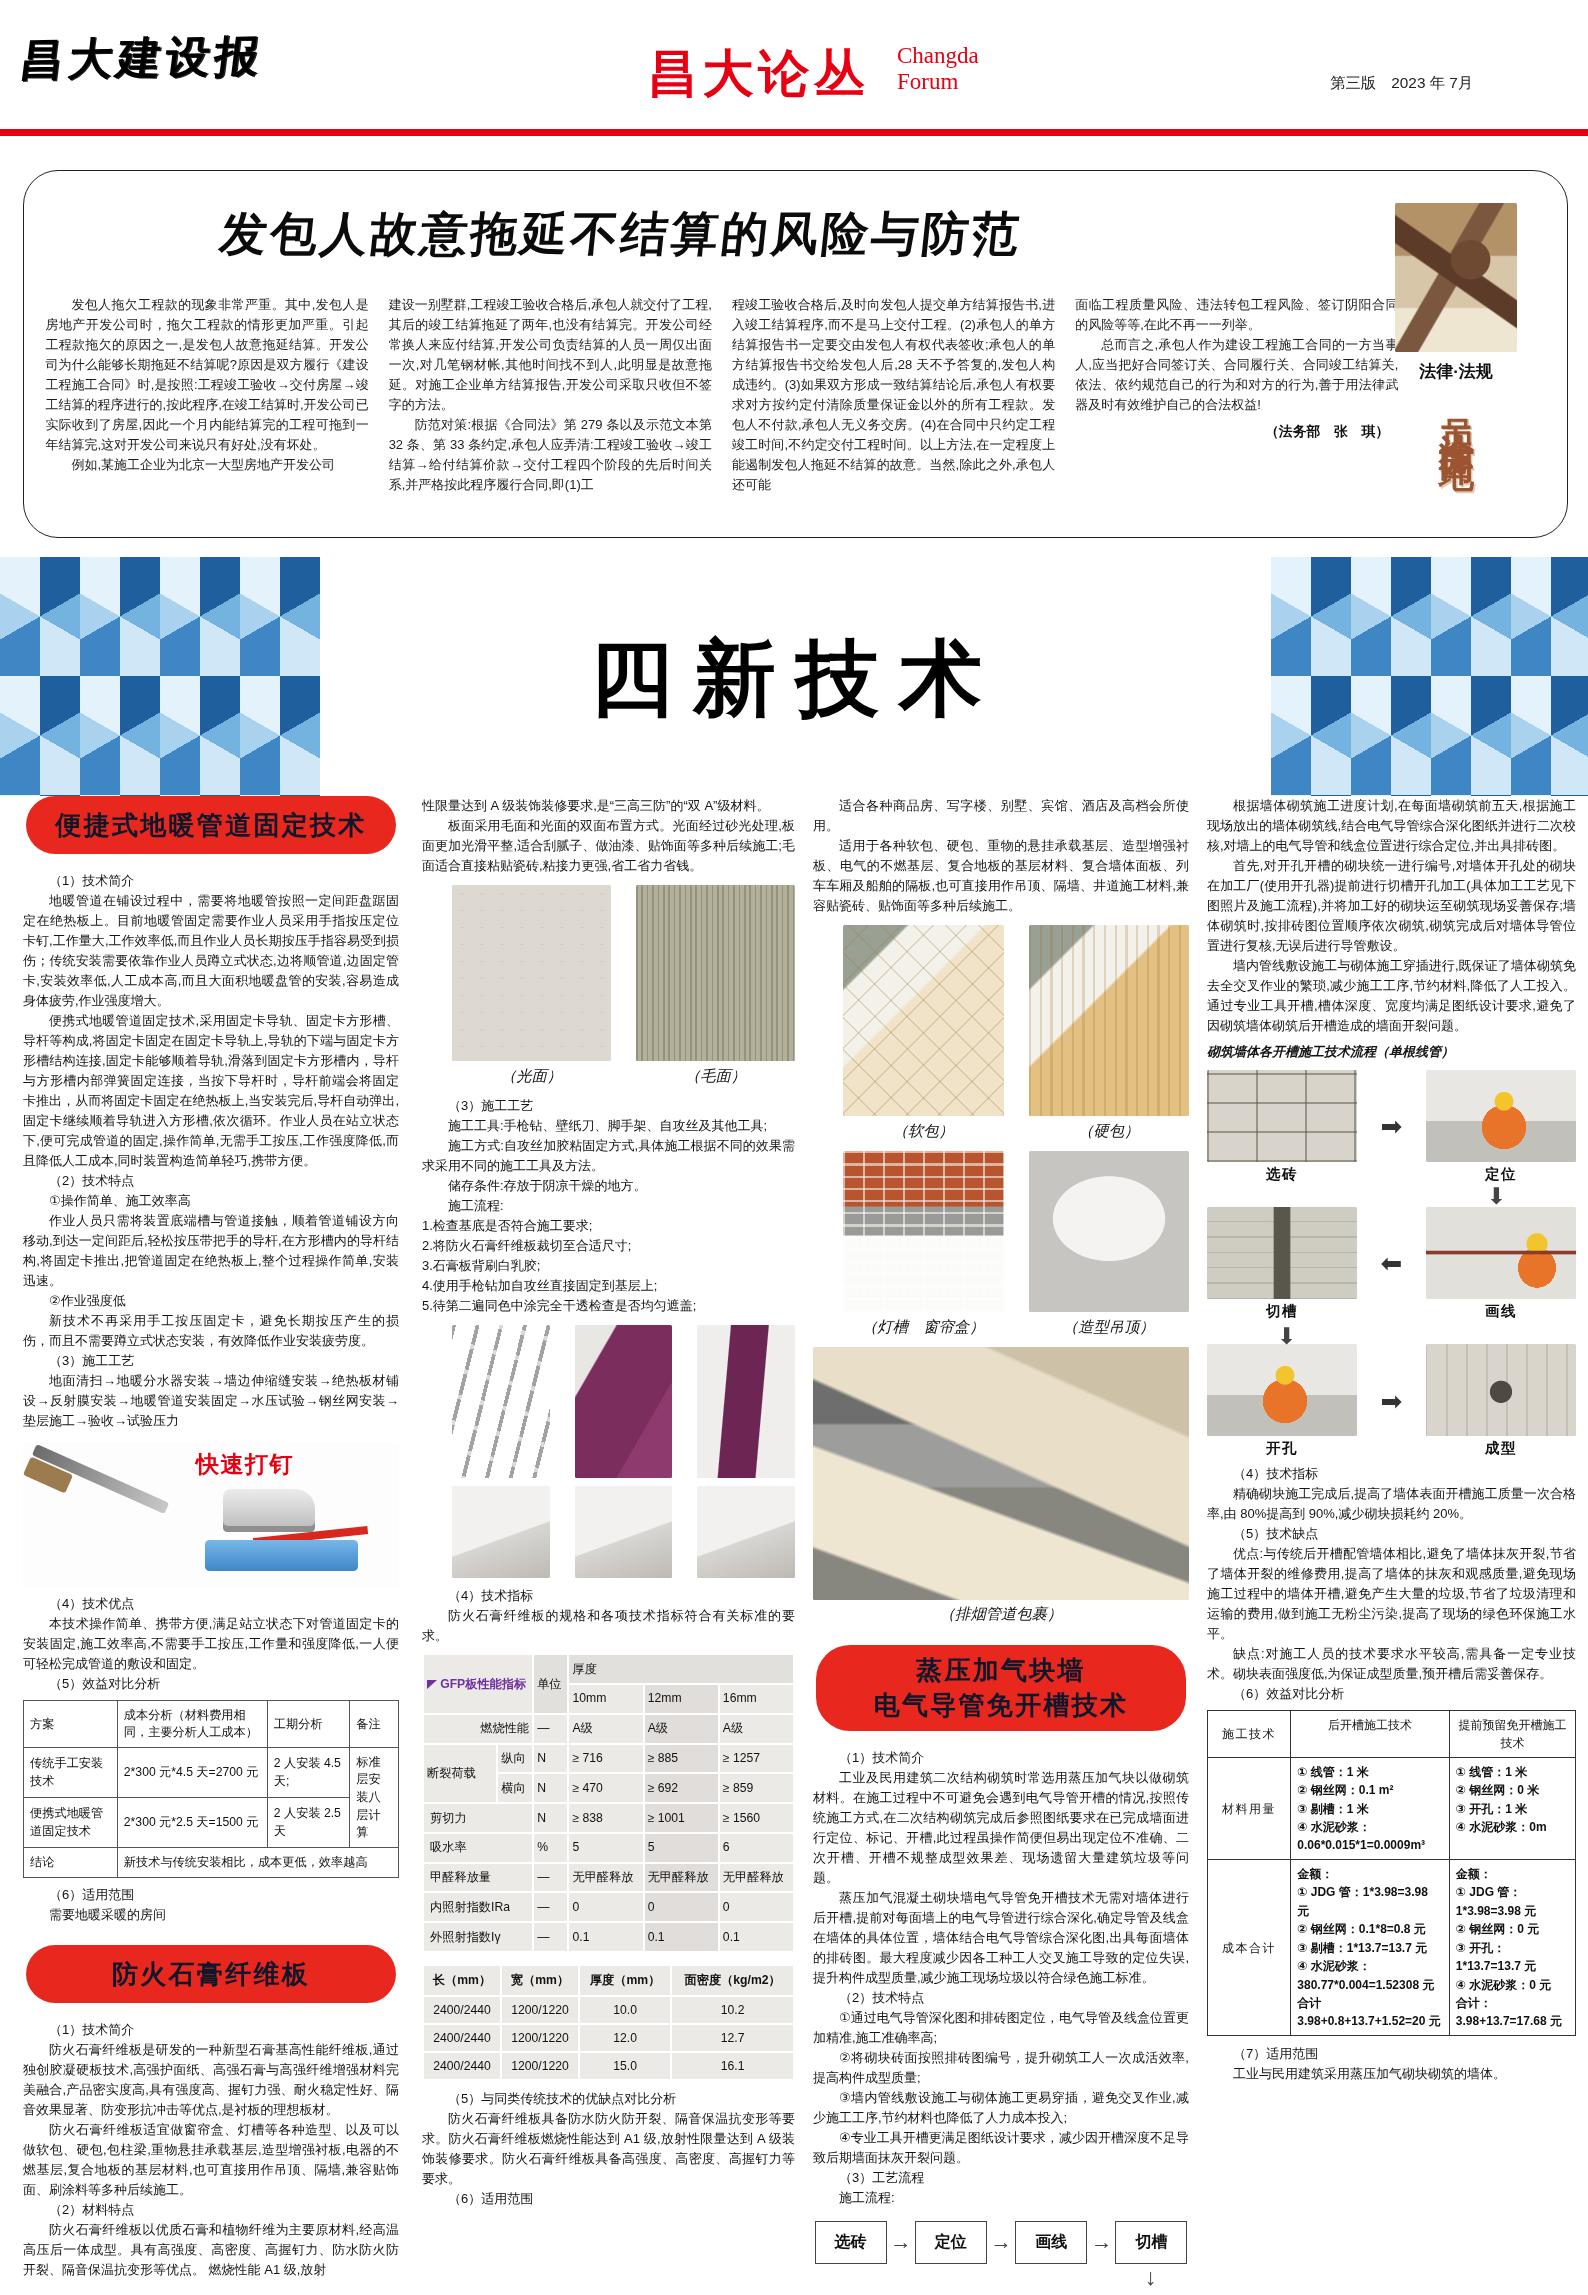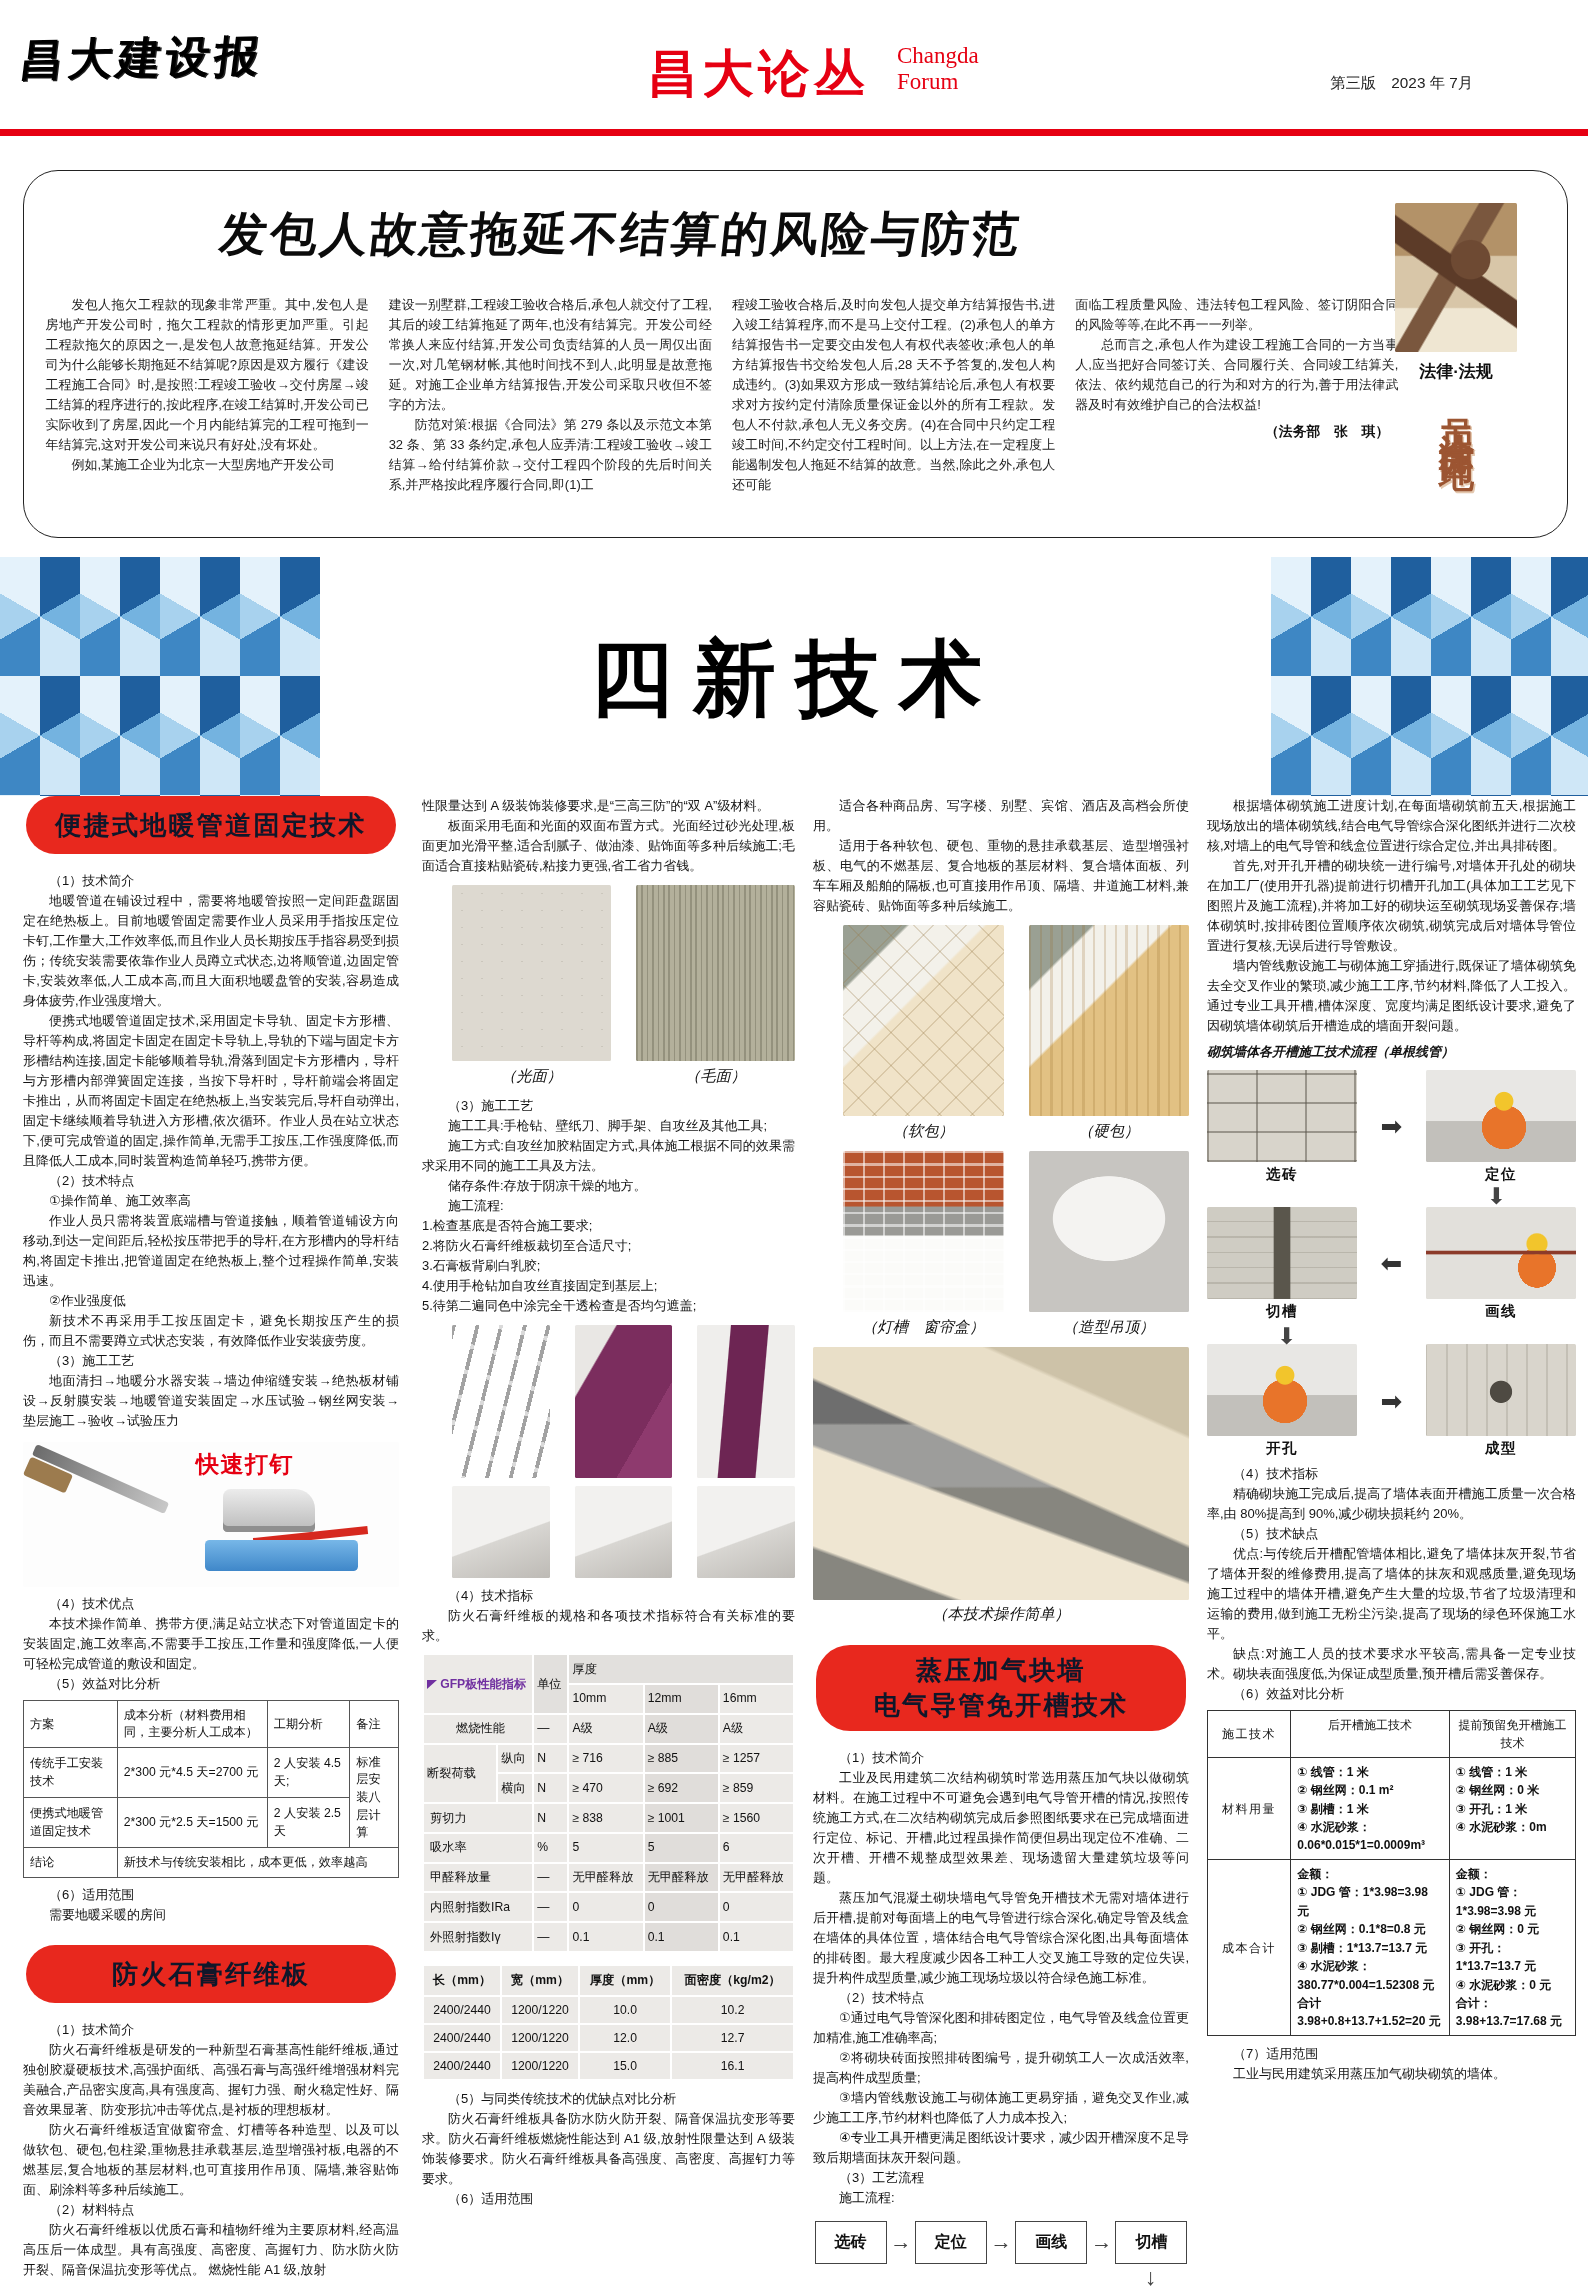--- a/index.html
+++ b/index.html
@@ -314,21 +314,21 @@
         <td colspan="2" rowspan="2" class="gfp-title"><span class="gfp-tri"></span><span>GFP板性能指标</span></td>
         <td rowspan="2" class="hd2">单位</td>
         <td colspan="3" class="hd2">厚度</td>
       </tr>
       <tr>
         <td>10mm</td>
         <td class="c12">12mm</td>
         <td>16mm</td>
       </tr>
       <tr>
-        <td colspan="2" style="text-align:center;padding-left:8px">燃烧性能</td>
+        <td colspan="2" style="text-align:right;padding-left:8px">燃烧性能</td>
         <td>—</td>
         <td>A级</td>
         <td class="c12">A级</td>
         <td>A级</td>
       </tr>
       <tr>
         <td rowspan="2" style="width:66px">断裂荷载</td>
         <td>纵向</td>
         <td>N</td>
         <td>≥ 716</td>
@@ -429,21 +429,21 @@
       <div class="half">
         <div class="photo ph-lamp" style="height:161px"></div>
         <div class="cap">（灯槽　窗帘盒）</div>
       </div>
       <div class="half">
         <div class="photo ph-shape" style="height:161px"></div>
         <div class="cap">（造型吊顶）</div>
       </div>
     </div>
     <div class="photo ph-duct" style="height:253px"></div>
-    <div class="cap">（本技术操作简单）</div>
+    <div class="cap">（排烟管道包裹）</div>
     <div class="pill two">
       <div>蒸压加气块墙</div>
       <div>电气导管免开槽技术</div>
     </div>
     <p class="ind" style="margin-top:13.8px">（1）技术简介</p>
     <p class="ind">工业及民用建筑二次结构砌筑时常选用蒸压加气块以做砌筑材料。在施工过程中不可避免会遇到电气导管开槽的情况,按照传统施工方式,在二次结构砌筑完成后参照图纸要求在已完成墙面进行定位、标记、开槽,此过程虽操作简便但易出现定位不准确、二次开槽、开槽不规整成型效果差、现场遗留大量建筑垃圾等问题。</p>
     <p class="ind">蒸压加气混凝土砌块墙电气导管免开槽技术无需对墙体进行后开槽,提前对每面墙上的电气导管进行综合深化,确定导管及线盒在墙体的具体位置，墙体结合电气导管综合深化图,出具每面墙体的排砖图。最大程度减少因各工种工人交叉施工导致的定位失误,提升构件成型质量,减少施工现场垃圾以符合绿色施工标准。</p>
     <p class="ind">（2）技术特点</p>
     <p class="ind">①通过电气导管深化图和排砖图定位，电气导管及线盒位置更加精准,施工准确率高;</p>
     <p class="ind">②将砌块砖面按照排砖图编号，提升砌筑工人一次成活效率,提高构件成型质量;</p>

